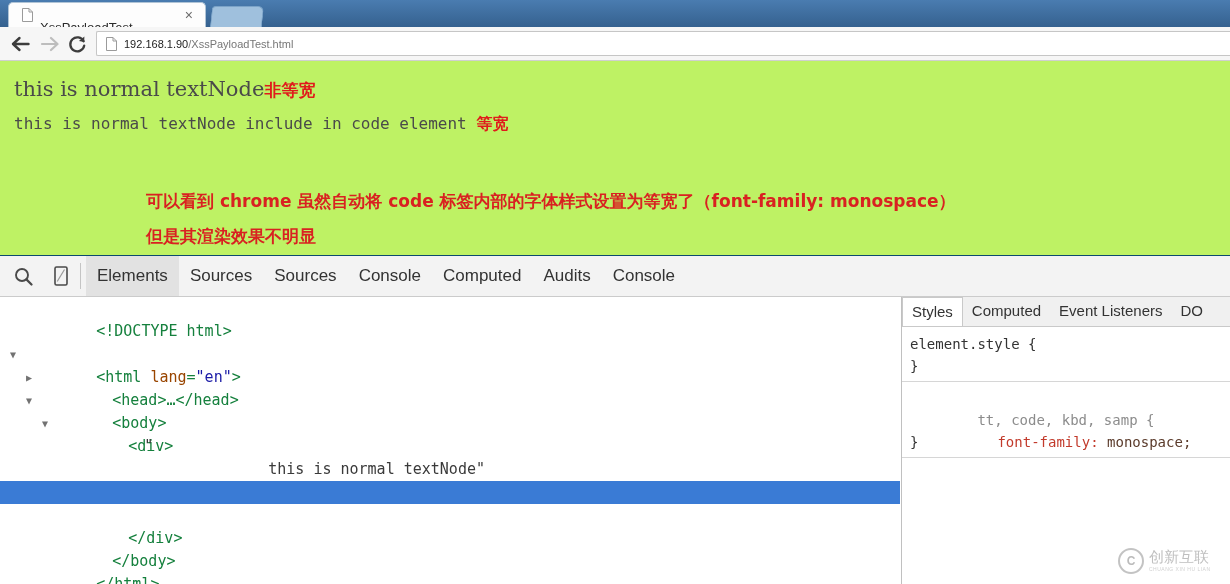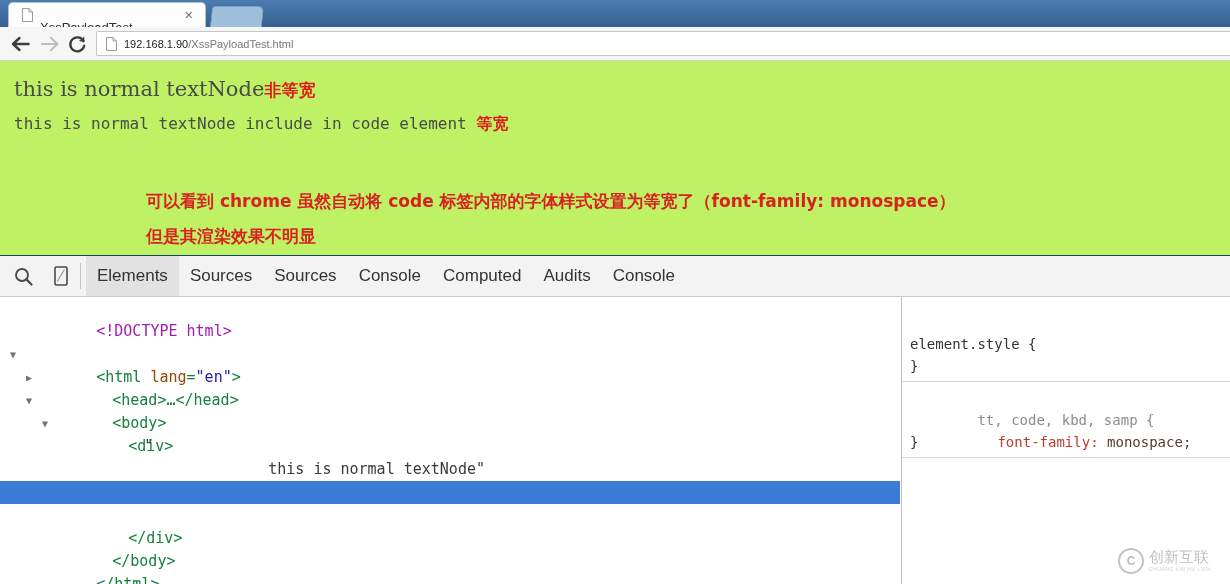--- a/index.html
+++ b/index.html
@@ -141,21 +141,21 @@
   .dom-line {
     position: absolute; left: 0; width: 900px; height: 23px;
     font-family: "DejaVu Sans Mono", monospace;
     font-size: 15px; line-height: 23px; white-space: pre;
     color: #444;
   }
   .dom-line .tag { color: #15803d; }
   .dom-line .attr { color: #994500; }
   .dom-line .val { color: #1a1aa6; }
   .dom-line .txt { color: #3a3a3a; }
-  .dom-line .doctype { color: #a21caf; }
+  .dom-line .doctype { color: #15803d; }
   .dom-line.sel { background: #3a7bd5; }
   .dom-line.sel, .dom-line.sel .tag, .dom-line.sel .txt { color: #ffffff; }
   .twisty {
     position: absolute; font-size: 10px; color: #727272; line-height: 23px;
   }
   .styles-panel {
     position: absolute; left: 901px; top: 41px; width: 329px; height: 288px;
     background: #ffffff;
     border-left: 1px solid #c0c0c0;
   }
@@ -329,20 +329,26 @@
       <div class="dom-line" style="top:207px;">
         <span class="tag" style="padding-left:56px;">&lt;/div&gt;</span>
       </div>
 
       <div class="dom-line" style="top:253px;">
         <span class="tag" style="padding-left:24px;">&lt;/html&gt;</span>
       </div>
     </div>
 
     <div class="styles-panel">
+      <div class="st-tabs">
+        <div class="st-tab sel">Styles</div>
+        <div class="st-tab">Computed</div>
+        <div class="st-tab">Event Listeners</div>
+        <div class="st-tab">DO</div>
+      </div>
 
       <div class="st-rule" style="top:36px; padding-left:8px;">element.style {</div>
       <div class="st-rule" style="top:58px; padding-left:8px;">}</div>
 
       <div class="st-divider" style="top:84px;"></div>
 
       <div class="st-rule" style="top:90px; padding-left:8px;">
         <span class="sel-grey">tt, code, kbd, samp {</span>
       </div>
       <div class="st-rule" style="top:112px; padding-left:28px;">

